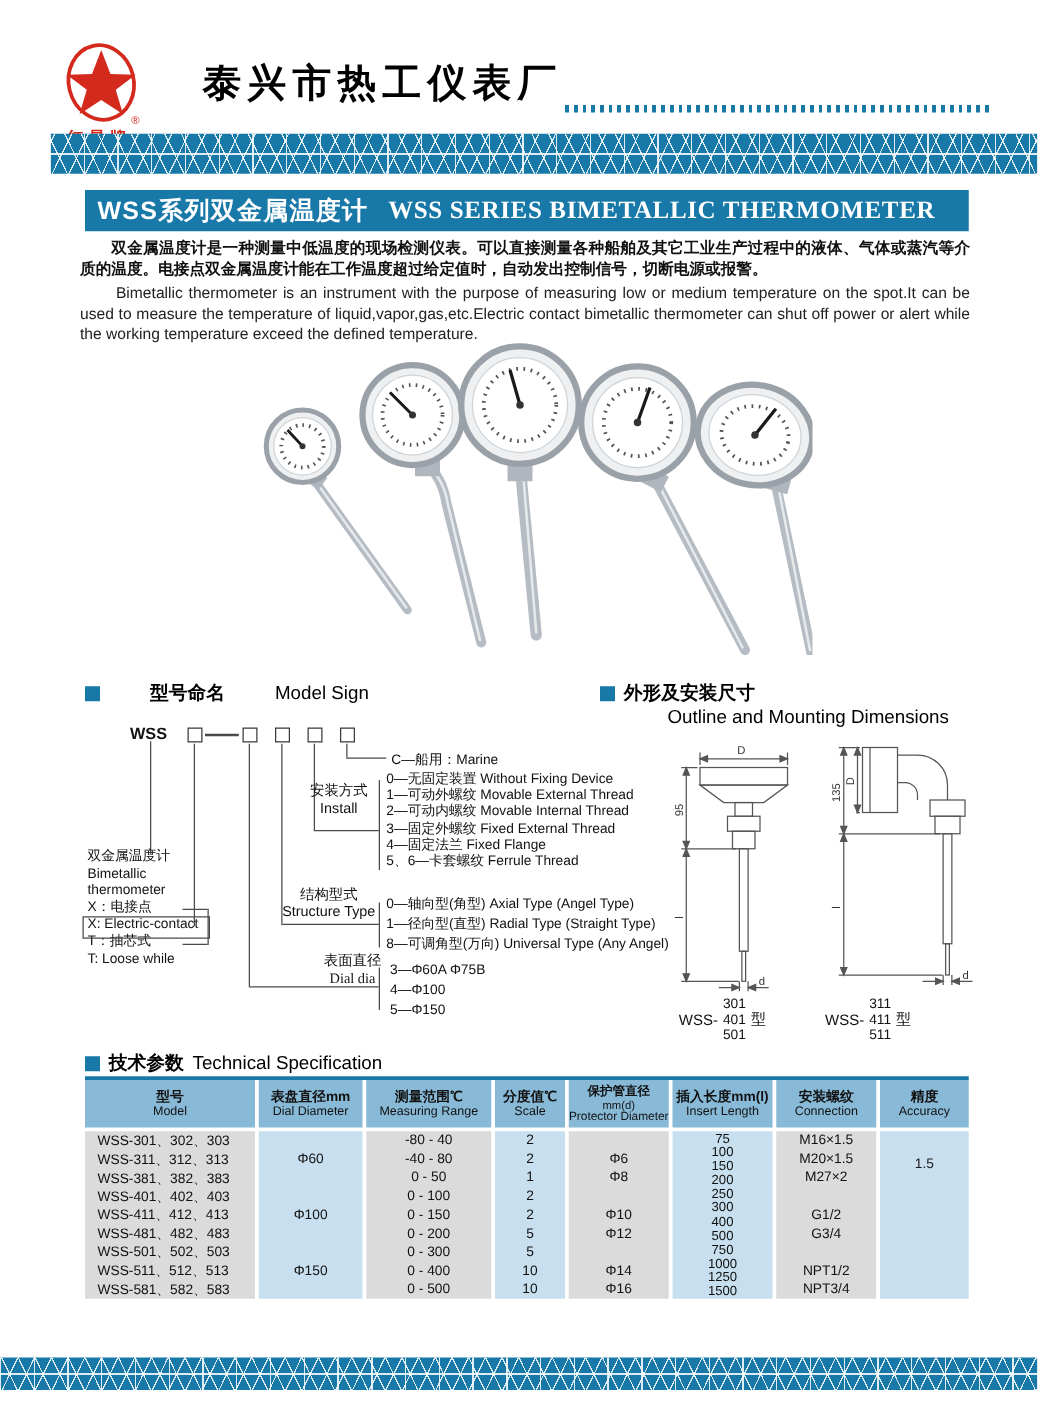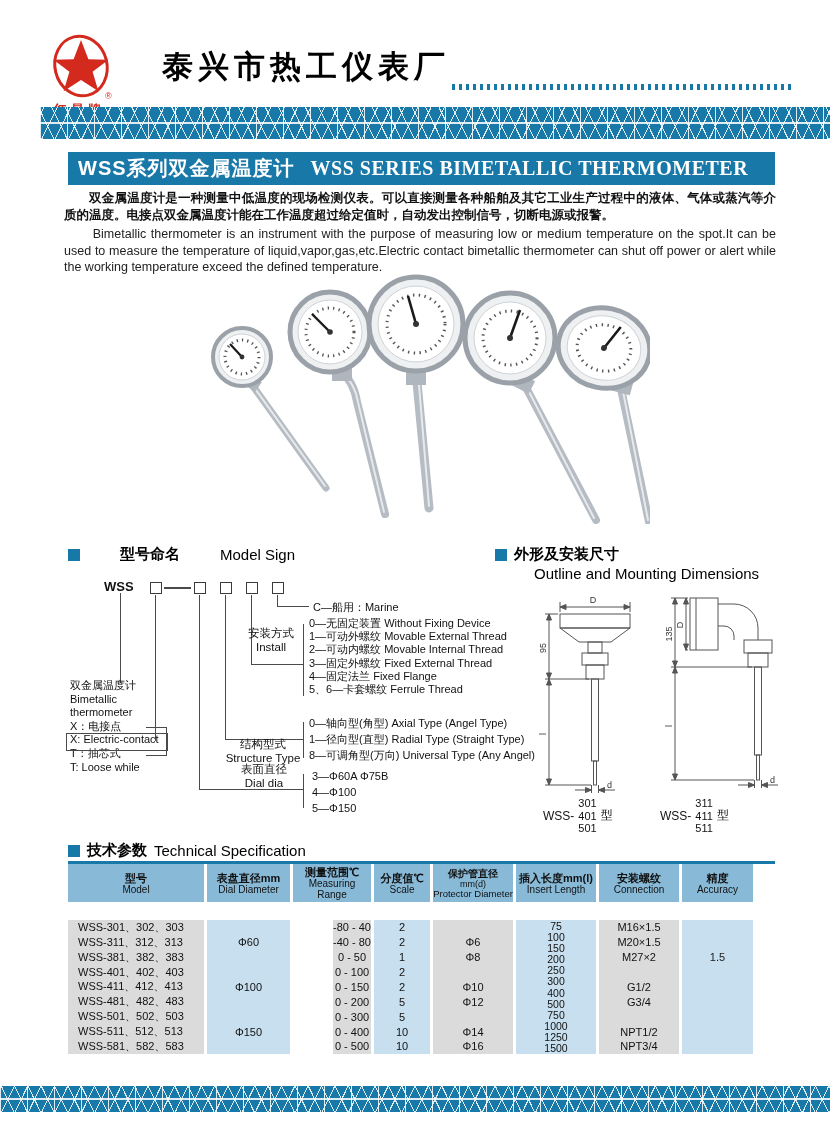--- a/index.html
+++ b/index.html
@@ -40,21 +40,21 @@
   .dlist div{height:13.2px;line-height:13.2px;}
   .dlist.wide div{height:16px;line-height:16px;}
   .dlabel{position:absolute;font-size:11.5px;color:#111;text-align:center;line-height:13.5px;}
   .leftblk{position:absolute;font-size:11px;line-height:13.6px;color:#111;white-space:nowrap;}
   .xbox{position:absolute;border:1px solid #4a4a4a;}
   
   .cap{position:absolute;display:flex;align-items:center;gap:4px;font-size:12px;color:#111;}
   .cap .nums div{font-size:11px;line-height:12.5px;text-align:left;}
   
   .spec{left:68px;top:861px;width:707px;border-top:3px solid #1878a8;display:flex;gap:3px;background:#fff;}
-  .col{display:flex;flex-direction:column;gap:18px;}
+  .col{display:flex;flex-direction:column;gap:3px;}
   .th{height:38px;background:#88bad8;display:flex;flex-direction:column;align-items:center;
       justify-content:center;text-align:center;color:#111;}
   .th .zh{font-size:11px;font-weight:bold;line-height:12px;}
   .th .sub{font-size:9px;line-height:9px;}
   .th .en{font-size:10px;line-height:11px;}
   .tb{height:134px;display:flex;flex-direction:column;}
   .bg-g{background:#dbdbdb;} .bg-b{background:#c7dfee;}
   .row9{height:14.88px;display:flex;align-items:center;justify-content:center;font-size:11px;color:#111;}
   .row9.left{justify-content:flex-start;padding-left:10px;}
   .row12{height:11.16px;display:flex;align-items:center;justify-content:center;font-size:10.5px;color:#111;}
@@ -186,32 +186,32 @@
     <div class="dlist" style="left:309px;top:617px;">
 
     <div>0—无固定装置 Without Fixing Device</div>
         <div>1—可动外螺纹 Movable External Thread</div>
         <div>2—可动内螺纹 Movable Internal Thread</div>
         <div>3—固定外螺纹 Fixed External Thread</div>
         <div>4—固定法兰 Fixed Flange</div>
         <div>5、6—卡套螺纹 Ferrule Thread</div>
       </div>
 
-    <div class="dlabel" style="left:222px;top:738px;width:82px;">
+    <div class="dlabel" style="left:222px;top:710px;width:82px;">
       <div>结构型式</div>
       <div>Structure Type</div>
     </div>
     <div class="dlist wide" style="left:309px;top:715px;">
 
     <div>0—轴向型(角型) Axial Type (Angel Type)</div>
         <div>1—径向型(直型) Radial Type (Straight Type)</div>
         <div>8—可调角型(万向) Universal Type (Any Angel)</div>
       </div>
 
-    <div class="dlabel" style="left:230px;top:763px;width:68px;">
+    <div class="dlabel" style="left:248px;top:763px;width:68px;font-family:Liberation Serif, serif;">
       <div>表面直径</div>
       <div>Dial dia</div>
     </div>
     <div class="dlist wide" style="left:312px;top:768px;">
 
     <div>3—Φ60A  Φ75B</div>
         <div>4—Φ100</div>
         <div>5—Φ150</div>
       </div>
 
@@ -224,21 +224,21 @@
         <div>X: Electric-contact</div>
         <div>T：抽芯式</div>
         <div>T: Loose while</div>
       </div>
     <div class="ln" style="left:146px;top:727px;width:20px;height:1px;"></div>
     <div class="ln" style="left:146px;top:755px;width:20px;height:1px;"></div>
     <div class="ln" style="left:166px;top:727px;width:1px;height:29px;"></div>
     <div class="xbox" style="left:66px;top:733px;width:100px;height:16px;"></div>
   </div>
 
-  <div class="abs sec-head" style="left:495px;top:545px;">
+  <div class="abs sec-head" style="left:480px;top:545px;">
     <span class="sq"></span>
     <span class="zh">外形及安装尺寸</span>
   </div>
   <div class="abs sub-en" style="left:534px;top:565px;">Outline and Mounting Dimensions</div>
 
   <svg class="abs" style="left:505px;top:590px;" width="320" height="208" viewBox="0 0 320 208">
     <g stroke="#555" stroke-width="1" fill="none">
 
       <line x1="55" y1="12" x2="55" y2="22"></line>
         <line x1="125" y1="12" x2="125" y2="22"></line>
@@ -347,21 +347,21 @@
         <span class="zh">表盘直径mm</span>
           <span class="en">Dial Diameter</span>
       </div>
       <div class="tb bg-b spread">
 
       <div>Φ60</div>
           <div>Φ100</div>
           <div>Φ150</div>
         </div>
     </div>
-    <div class="col" style="width:78px;align-items:flex-end;">
+    <div class="col" style="width:100px;">
       <div class="th">
         <span class="zh">测量范围℃</span>
           <span class="en">Measuring Range</span>
       </div>
       <div class="tb bg-g">
 
       <div class="row9">-80 - 40</div>
           <div class="row9">-40 - 80</div>
           <div class="row9">0 - 50</div>
           <div class="row9">0 - 100</div>
@@ -447,20 +447,20 @@
           <div class="row9">NPT1/2</div>
           <div class="row9">NPT3/4</div>
         </div>
     </div>
     <div class="col" style="width:71px;">
       <div class="th">
         <span class="zh">精度</span>
           <span class="en">Accuracy</span>
       </div>
       <div class="tb bg-b" style="align-items:center;">
-        <div style="margin-top:31px;font-size:11px;text-align:right;">1.5</div>
+        <div style="margin-top:20px;font-size:11px;text-align:right;">1.5</div>
       </div>
     </div>
   </div>
 
   <div class="abs band band-bottom"></div>
 
 </div>
 
 </body></html>

